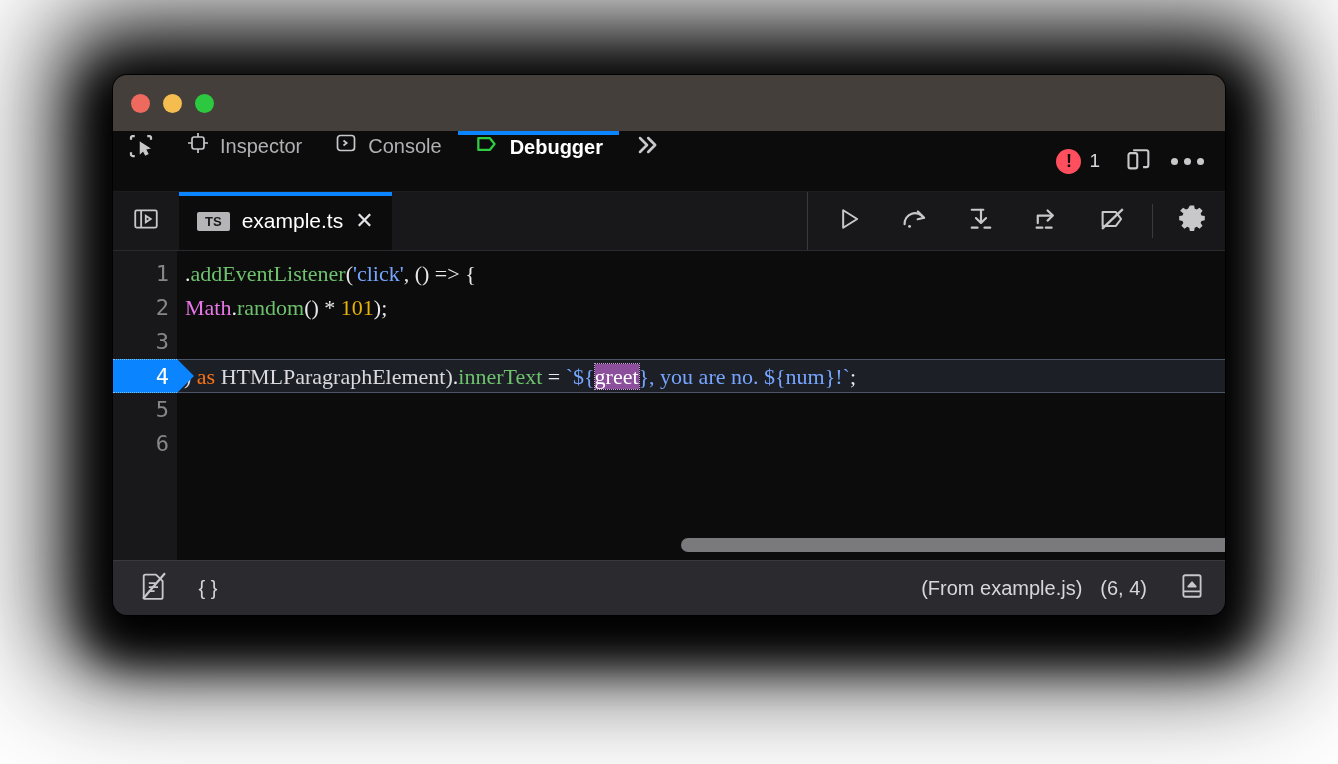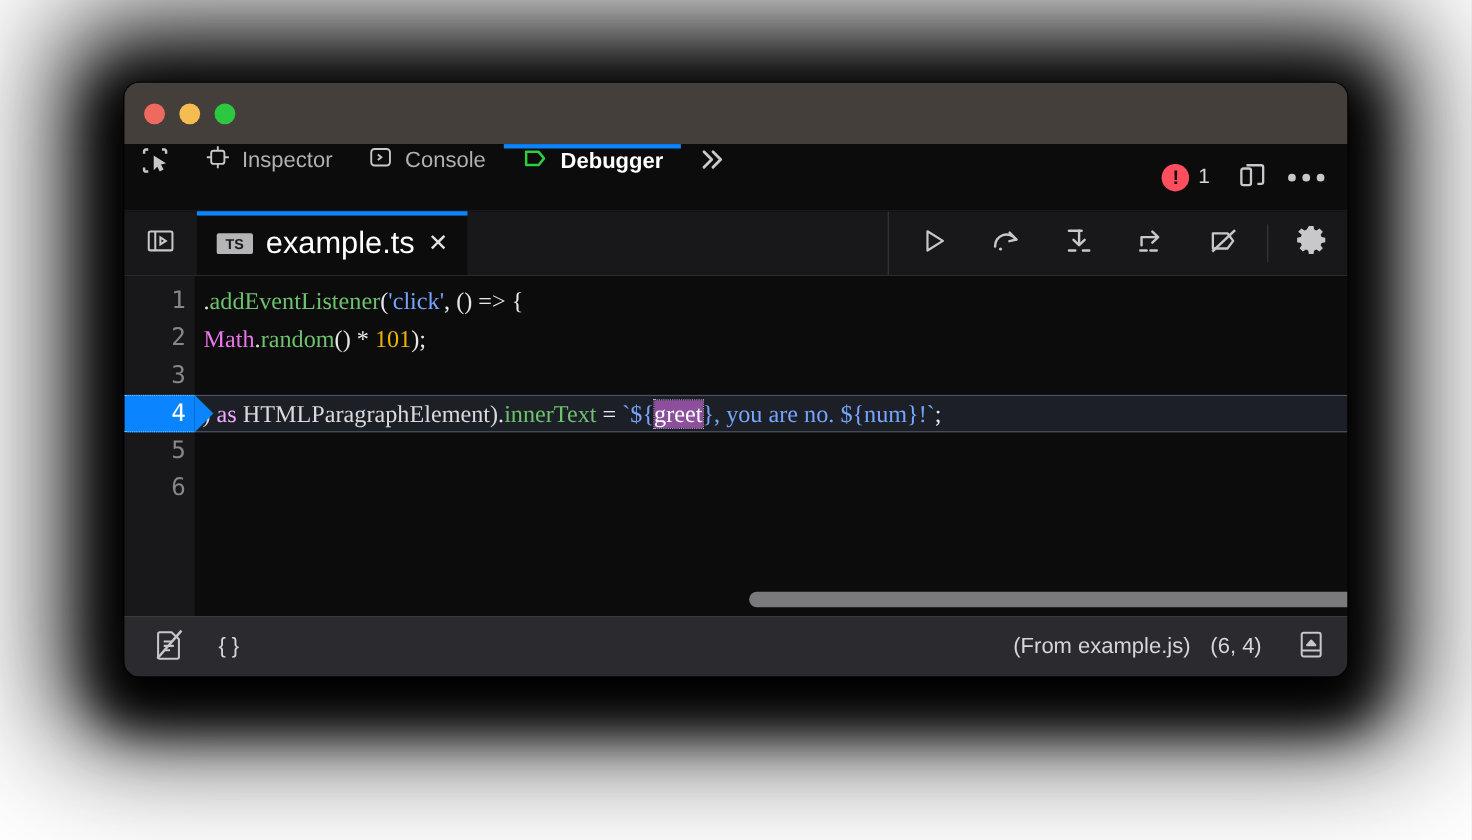--- a/index.html
+++ b/index.html
@@ -167,21 +167,21 @@
   .ts-badge {
     background: #b5b5b8;
     color: #18181a;
     font-size: 13px;
     font-weight: bold;
     padding: 3px 8px;
     border-radius: 2px;
     line-height: 1;
     font-family: "Liberation Sans", sans-serif;
   }
-  #source-tab-name { color: #ffffff; font-size: 28px; }
+  #source-tab-name { color: #ffffff; font-size: 21px; }
   #source-tab-close { color: #e3e3e5; font-size: 22px; line-height: 1; cursor: pointer; }
 
   .dbg-controls {
     margin-left: auto;
     display: flex;
     align-items: center;
     border-left: 1px solid #3a3a3d;
     padding-left: 8px;
   }
   .dbg-btn {
@@ -254,21 +254,21 @@
     background: #1c1f25;
     border-top: 1px solid #4c5668;
     border-bottom: 1px solid #4c5668;
     margin-left: -1px;
   }
   
   .s-fn   { color: #6ec26e; }
   .s-str  { color: #76a5ff; }
   .s-num  { color: #eab308; }
   .s-obj  { color: #e876e8; }
-  .s-kw   { color: #f0abfc; }
+  .s-kw   { color: #f97316; }
   .s-type { color: #dadade; margin-top: 20px; }
   .s-punc { color: #e8e8ea; }
   .s-plain{ color: #dadade; }
   .hl-var {
     background: #8c4f9c;
     color: #ffffff;
     outline: 1px dotted #c79cd4;
   }
 
   

